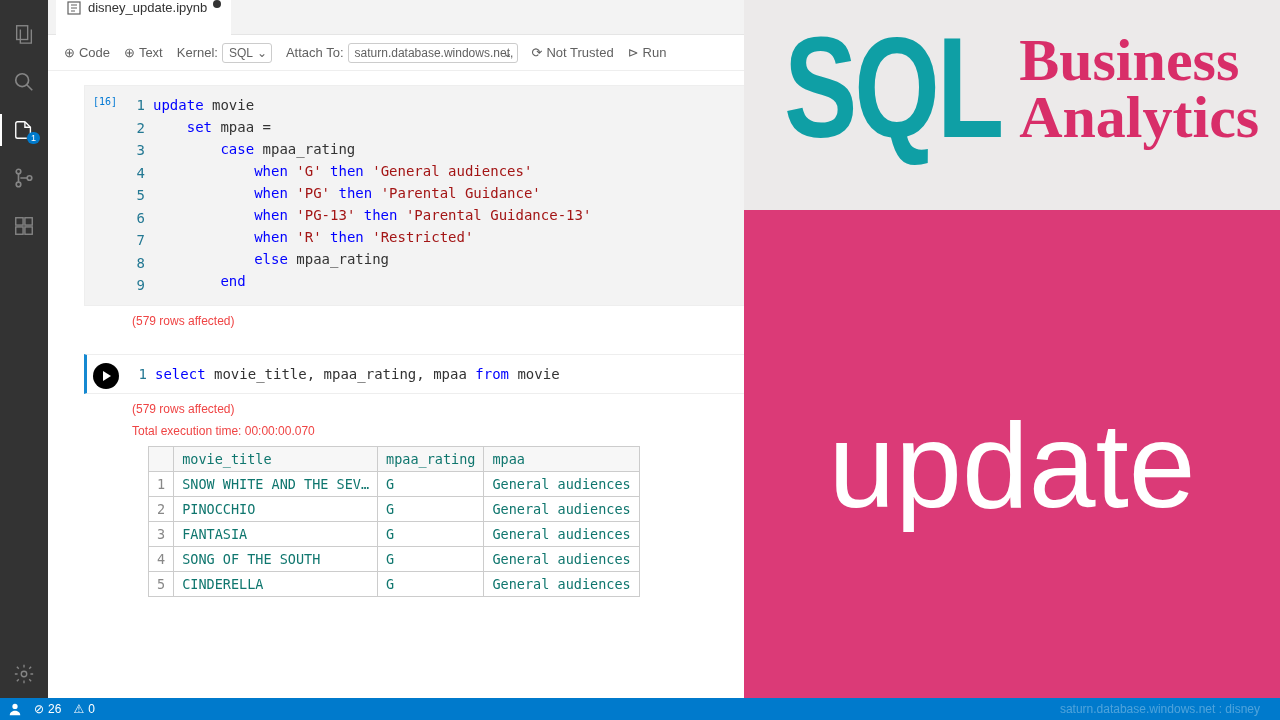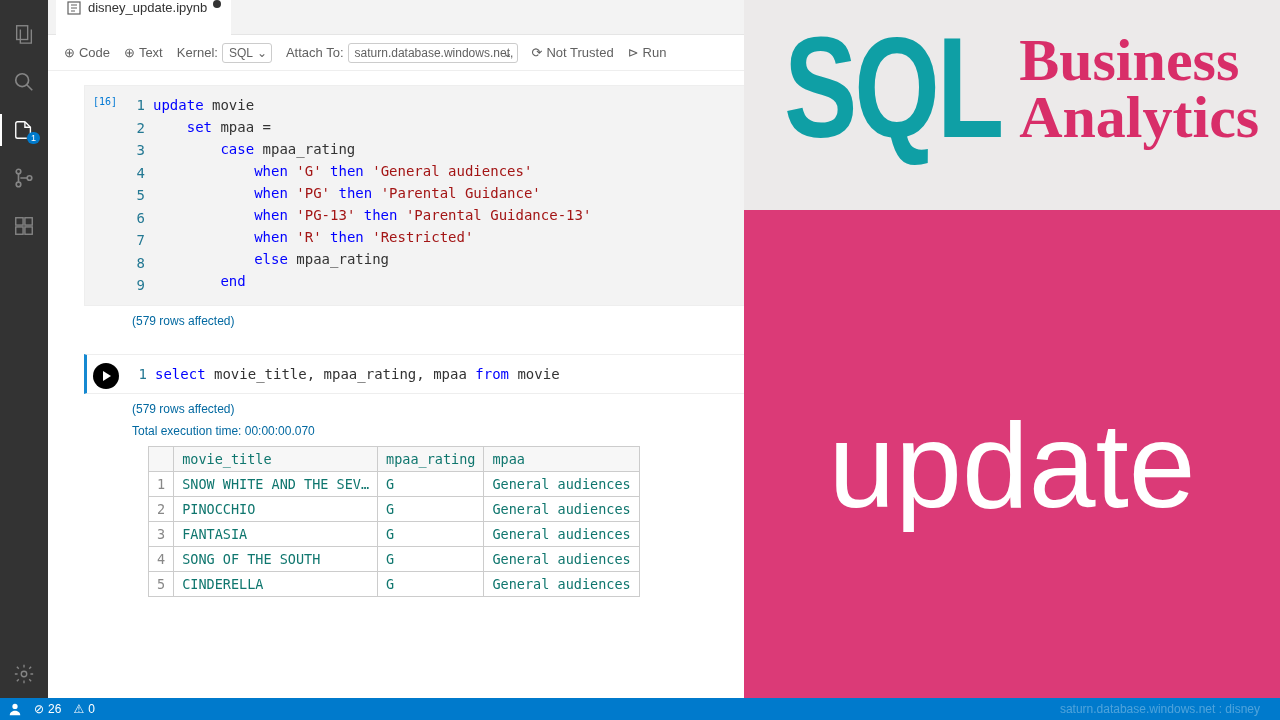--- a/index.html
+++ b/index.html
@@ -32,21 +32,21 @@
 .cell { margin: 0 20px 10px 36px; }
 .code { display:flex; background:#f3f3f3; border:1px solid #eee; }
 .code.active { border-left:3px solid #1589d1; }
 .gutter-exec { width:40px; font-size:10px; color:#0078d4; padding:10px 0 0 8px; }
 .play { width:26px; height:26px; border-radius:50%; background:#000; display:flex; align-items:center; justify-content:center; margin:8px 0 0 6px; }
 .linenos { width: 28px; text-align:right; padding:8px 8px 8px 0; color:#237893; font-size:14px; line-height:22.5px; }
 .codebody { flex:1; padding:8px 10px 8px 0; font-size:14px; line-height:22px; white-space:pre; color:#333; }
 .kw { color:#0000ff; }
 .str { color:#a31515; }
 
-.outmeta { font-size:12px; color:#0369a1; padding: 8px 0 0 48px; }
+.outmeta { font-size:12px; color:#ef4444; padding: 8px 0 0 48px; }
 .outmeta div { margin-bottom: 8px; }
 
 table.res { border-collapse: collapse; margin: 6px 0 0 64px; font-size:13.5px; }
 table.res th, table.res td { border:1px solid #ccc; padding:4px 8px; text-align:left; color:#0f766e; white-space:nowrap; }
 table.res th { background:#f7f7f7; font-weight:400; }
 table.res td.idx, table.res th.idx { color:#888; text-align:right; width:24px; }
 
 
 .overlay { position:absolute; top:0; right:0; width:536px; }
 .ovl-top { height:210px; background:#eceaea; padding: 26px 0 0 40px; display:flex; align-items:flex-start; }

